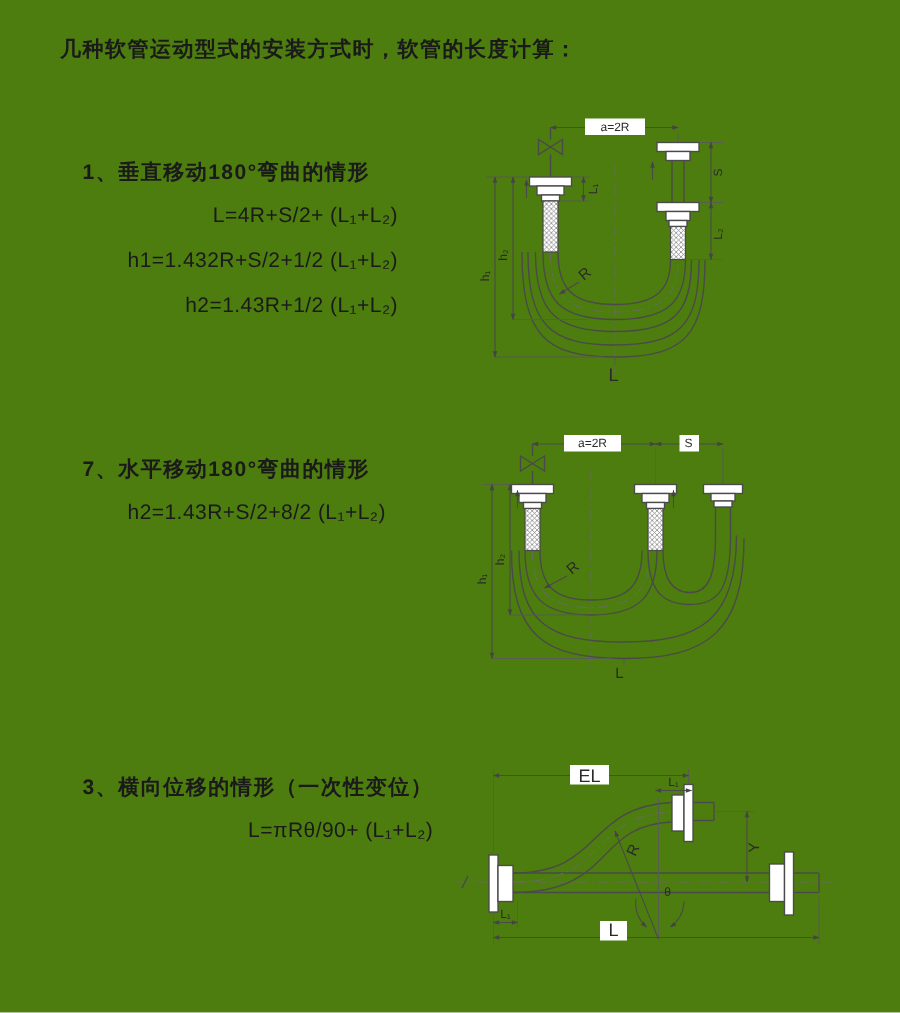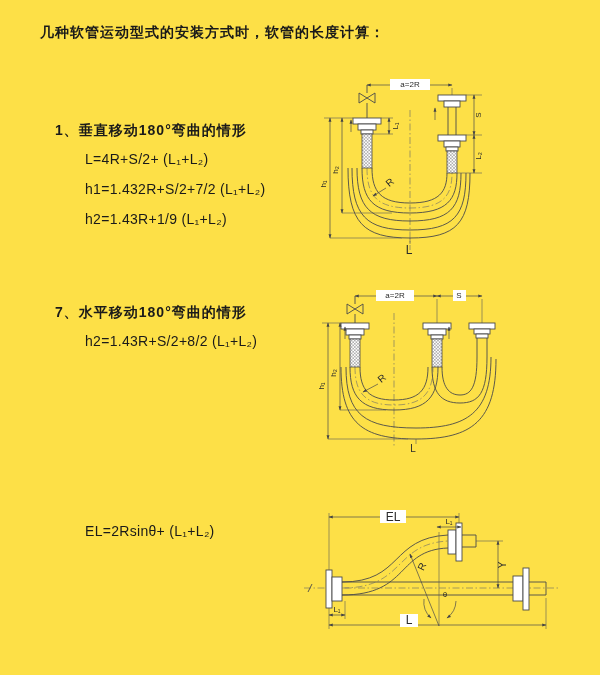--- a/index.html
+++ b/index.html
@@ -1,21 +1,21 @@
 <!DOCTYPE html>
 <html><head>
 <meta charset="utf-8">
 <style>
   html,body{margin:0;padding:0;background:#fff;}
-  #page{position:relative;width:600px;height:675px;background:#fde047;overflow:hidden;
+  #page{position:relative;width:600px;height:675px;background:#4d7c0f;overflow:hidden;
         font-family:"Liberation Sans","DejaVu Sans",sans-serif;color:#1a1a1a;}
   .title{position:absolute;left:40px;top:24px;font-size:14px;font-weight:bold;letter-spacing:1px;}
   .section{position:absolute;left:55px;}
   .heading{font-size:14px;font-weight:bold;letter-spacing:1px;height:22px;}
-  .formula{font-size:14px;margin-left:30px;height:30px;line-height:30px;letter-spacing:.3px;}
+  .formula{font-size:14px;margin-left:30px;height:30px;line-height:30px;letter-spacing:.3px;text-align:right;}
   .diagram{position:absolute;}
   svg text{font-family:"Liberation Sans","DejaVu Sans",sans-serif;fill:#2a2a2a;}
   .draw{stroke:#4a4a4a;stroke-width:0.9;fill:none;}
   .fit{stroke:#4a4a4a;stroke-width:0.9;fill:#ffffff;}
   .dim{stroke:#4a4a4a;stroke-width:0.7;fill:none;}
   .ext{stroke:#5a5a5a;stroke-width:0.6;fill:none;}
   .cl{stroke:#6a6a6a;stroke-width:0.6;fill:none;stroke-dasharray:7 2.5 1.5 2.5;}
   .braid{fill:url(#braid);stroke:#4a4a4a;stroke-width:0.8;}
   .lblS{font-size:8px;}
   .lblM{font-size:10px;}
@@ -34,34 +34,35 @@
       </marker>
       <pattern id="braid" width="3.2" height="3.2" patternUnits="userSpaceOnUse">
         <rect width="3.2" height="3.2" fill="#ffffff"></rect>
         <path d="M0,3.2 L3.2,0 M0,0 L3.2,3.2" stroke="#808080" stroke-width="0.5"></path>
       </pattern>
     </defs>
   </svg>
 
   <div class="title">几种软管运动型式的安装方式时，软管的长度计算：</div>
 
-  <div class="section" style="top:122px">
+  <div class="section" style="top:106px">
     <div class="heading">1、垂直移动180°弯曲的情形</div>
     <div class="formula">L=4R+S/2+ (L₁+L₂)</div>
-    <div class="formula">h1=1.432R+S/2+7/2 (L₁+L₂)</div>
-    <div class="formula">h2=1.43R+1/9 (L₁+L₂)</div>
+    <div class="formula">h1=1.432R+S/2+1/2 (L₁+L₂)</div>
+    <div class="formula">h2=1.43R+1/2 (L₁+L₂)</div>
   </div>
 
   <div class="section" style="top:304px">
     <div class="heading">7、水平移动180°弯曲的情形</div>
     <div class="formula">h2=1.43R+S/2+8/2 (L₁+L₂)</div>
   </div>
 
   <div class="section" style="top:516px">
-    <div class="formula">EL=2Rsinθ+ (L₁+L₂)</div>
+    <div class="heading">3、横向位移的情形（一次性变位）</div>
+    <div class="formula">L=πRθ/90+ (L₁+L₂)</div>
   </div>
 
   <svg class="diagram" style="left:310px;top:72px" width="280" height="185" viewBox="0 0 280 185">
     <g>
       <line class="cl" x1="100" y1="38" x2="100" y2="178"></line>
 
       <path class="draw" d="M38,96 C38,151 53,166 100,166 C147,166 160,151 160,101" stroke-width="0.7"></path>
       <path class="draw" d="M42,96 C42,144 56,158 100,158 C144,158 156,144 156,101" stroke-width="0.7"></path>
       <path class="draw" d="M47,96 C47,136 60,149 100,149 C140,149 151,136 151,101" stroke-width="0.7"></path>
       <path class="draw" d="M52,96 C52,128 63,141 100,141 C137,141 147,128 147,101"></path>

